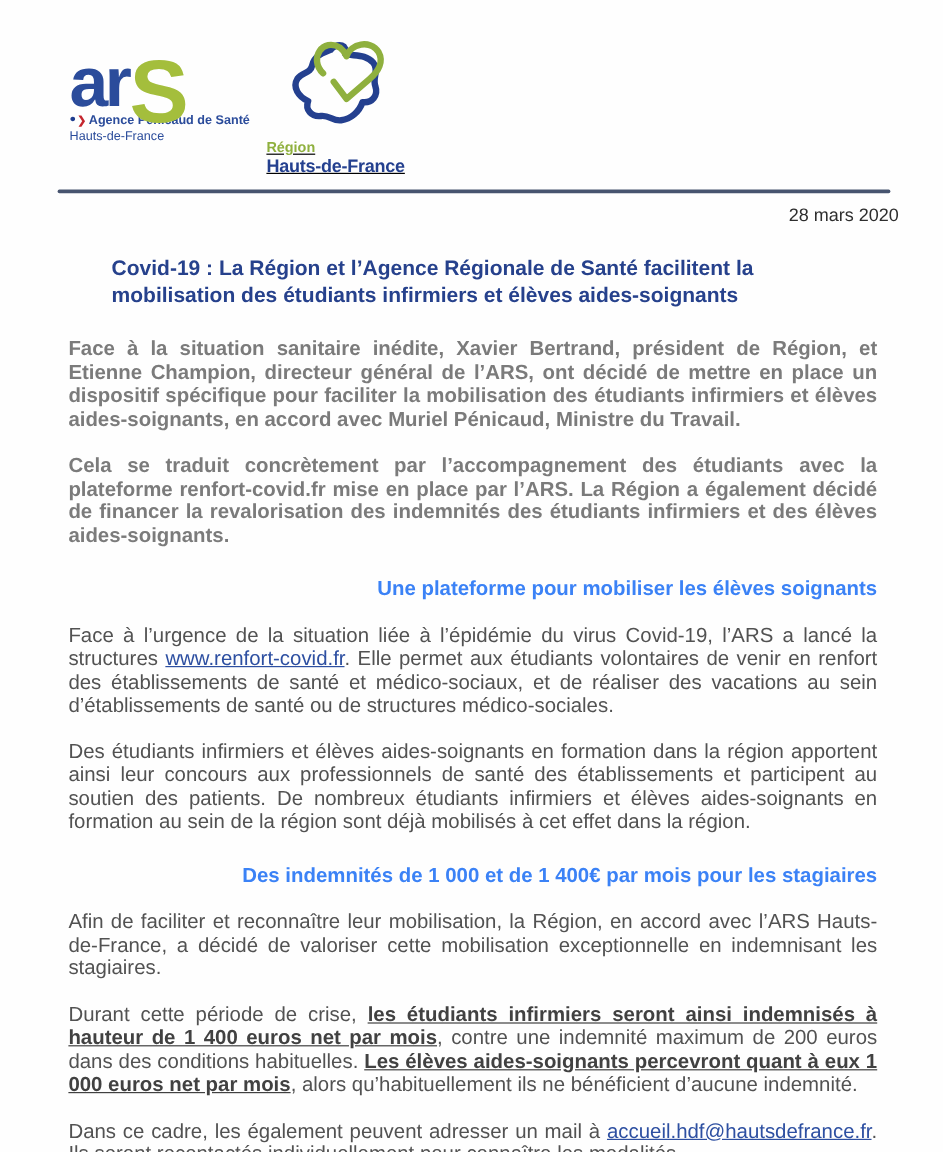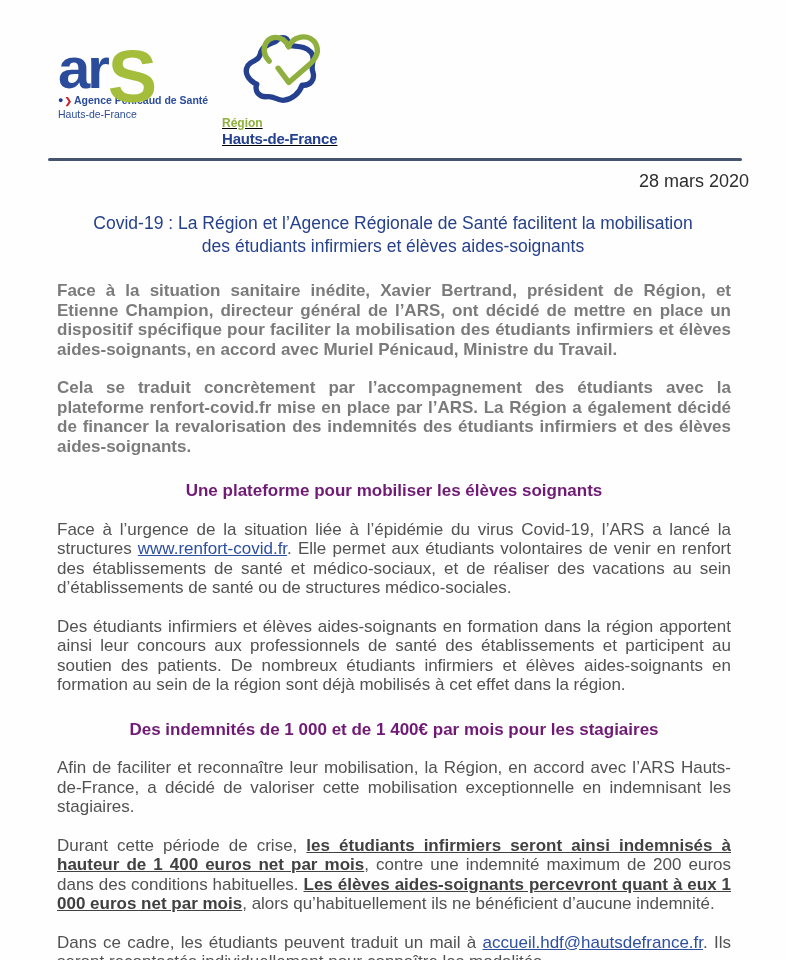--- a/index.html
+++ b/index.html
@@ -43,39 +43,39 @@
   .kicker {
     position: absolute; top: 112px; right: 37px;
     font-size: 18px; color: #33508f; letter-spacing: 0.4px;
   }
   .rule {
     position: absolute; top: 158px; left: 48px; width: 694px; height: 3px;
     background: #47546f; border-radius: 2px;
   }
   .date {
     position: absolute; top: 171px; right: 37px;
-    font-size: 18px; color: #2e2e2e;
+    font-size: 15px; color: #2e2e2e;
   }
 
   
   .doc-title {
     position: absolute; top: 212px; left: 93px; width: 600px;
-    text-align: center; font-size: 17.5px; font-weight: 400;
+    text-align: left; font-size: 17.5px; font-weight: 700;
     color: #26418c; line-height: 23px;
   }
 
   .content {
     position: absolute; top: 281px; left: 57px; width: 674px;
     font-size: 17px; line-height: 19.5px; color: #525252;
     text-align: justify;
   }
   .content p { margin-bottom: 19px; }
   .intro p { color: #7b7b7b; font-weight: 700; }
   .section-heading {
-    color: #701a75; font-weight: 700; text-align: center;
+    color: #3b82f6; font-weight: 700; text-align: right;
     margin-top: 25px; margin-bottom: 14px;
   }
   .bold-underline { font-weight: 700; text-decoration: underline; color: #414141; }
   a.link { color: #2d4fa1; text-decoration: underline; cursor: pointer; }
 </style>
 </head>
 <body>
 
 <div class="page">
 
@@ -112,16 +112,16 @@
       <p><span>Cela se traduit concrètement par l’accompagnement des étudiants avec la plateforme renfort-covid.fr mise en place par l’ARS. La Région a également décidé de financer la revalorisation des indemnités des étudiants infirmiers et des élèves aides-soignants.</span></p>
     </div>
 
     <p class="section-heading">Une plateforme pour mobiliser les élèves soignants</p>
     <p><span>Face à l’urgence de la situation liée à l’épidémie du virus Covid-19, l’ARS a lancé la structures </span><a class="link" href="#">www.renfort-covid.fr</a><span>. Elle permet aux étudiants volontaires de venir en renfort des établissements de santé et médico-sociaux, et de réaliser des vacations au sein d’établissements de santé ou de structures médico-sociales.</span></p>
     <p><span>Des étudiants infirmiers et élèves aides-soignants en formation dans la région apportent ainsi leur concours aux professionnels de santé des établissements et participent au soutien des patients. De nombreux étudiants infirmiers et élèves aides-soignants en formation au sein de la région sont déjà mobilisés à cet effet dans la région.</span></p>
 
     <p class="section-heading">Des indemnités de 1 000 et de 1 400€ par mois pour les stagiaires</p>
     <p><span>Afin de faciliter et reconnaître leur mobilisation, la Région, en accord avec l’ARS Hauts-de-France, a décidé de valoriser cette mobilisation exceptionnelle en indemnisant les stagiaires.</span></p>
     <p><span>Durant cette période de crise, </span><span class="bold-underline">les étudiants infirmiers seront ainsi indemnisés à hauteur de 1 400 euros net par mois</span><span>, contre une indemnité maximum de 200 euros dans des conditions habituelles. </span><span class="bold-underline">Les élèves aides-soignants percevront quant à eux 1 000 euros net par mois</span><span>, alors qu’habituellement ils ne bénéficient d’aucune indemnité.</span></p>
-    <p><span>Dans ce cadre, les étudiants peuvent traduit un mail à </span><a class="link" href="#">accueil.hdf@hautsdefrance.fr</a><span>. Ils seront recontactés individuellement pour connaître les modalités.</span></p>
+    <p><span>Dans ce cadre, les également peuvent adresser un mail à </span><a class="link" href="#">accueil.hdf@hautsdefrance.fr</a><span>. Ils seront recontactés individuellement pour connaître les modalités.</span></p>
   </div>
 
 </div>
 
 </body></html>

